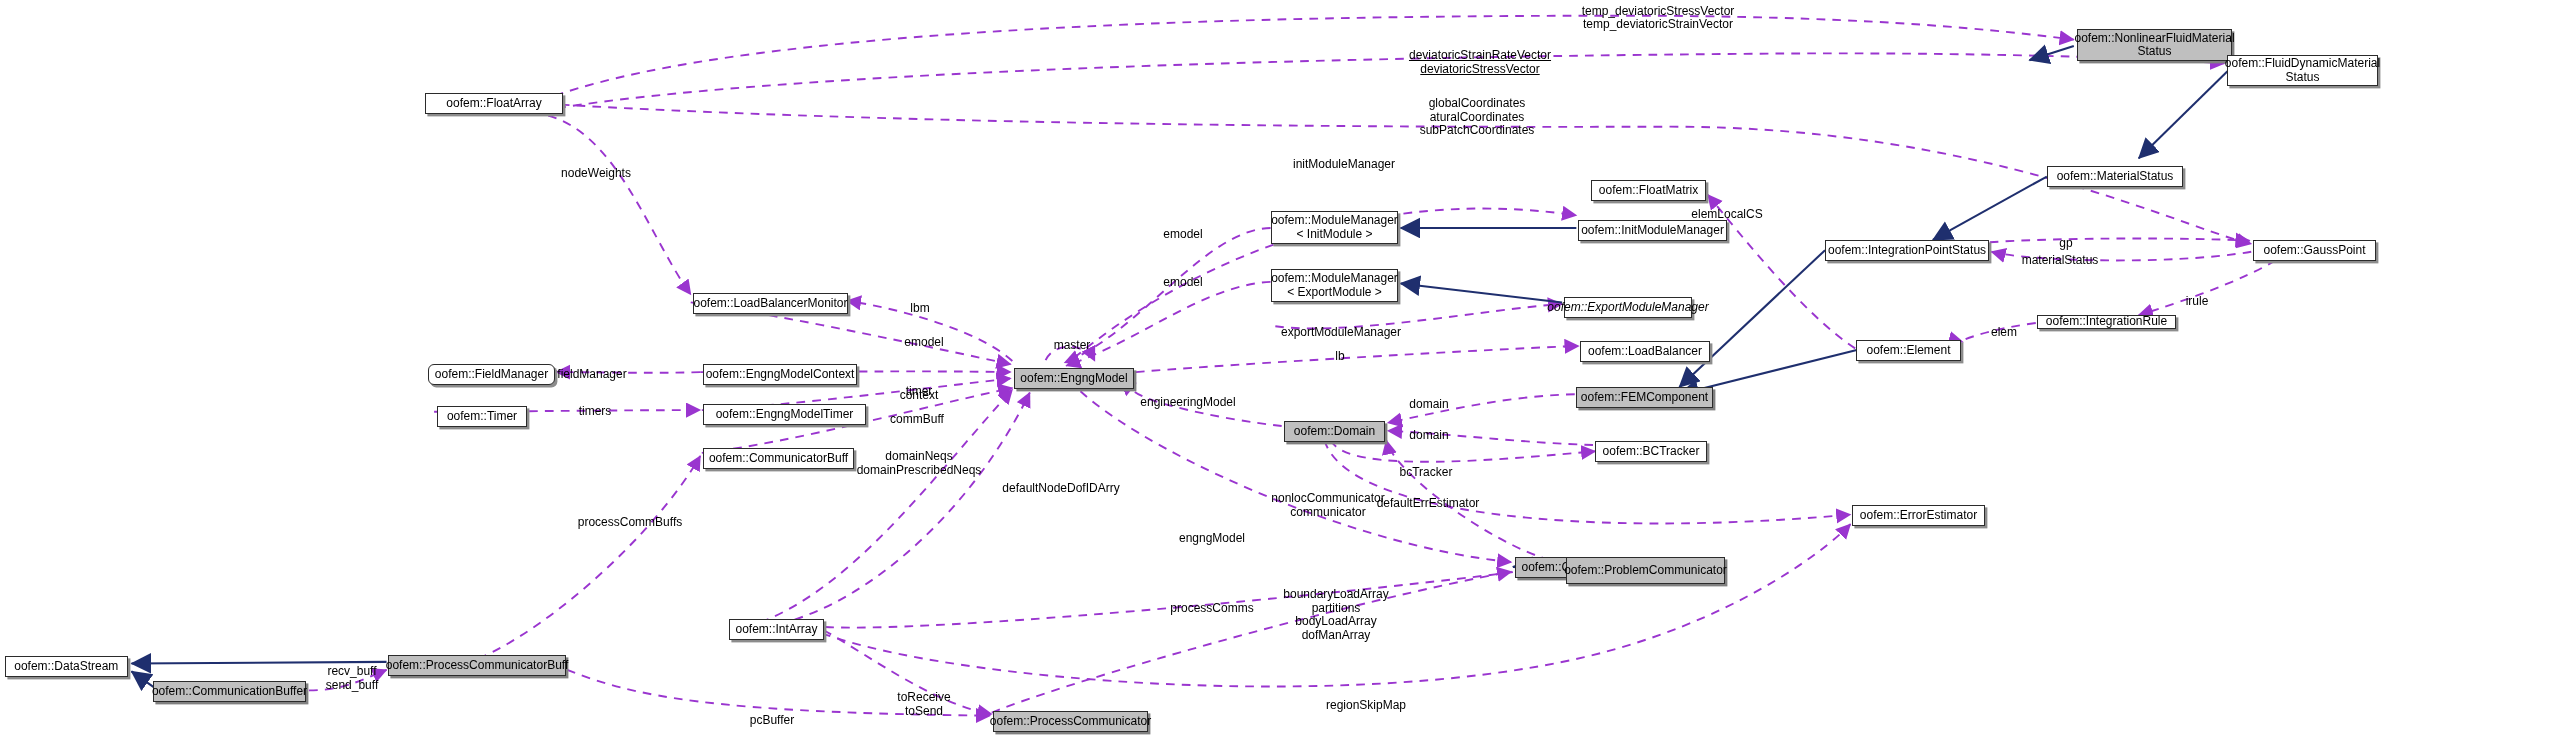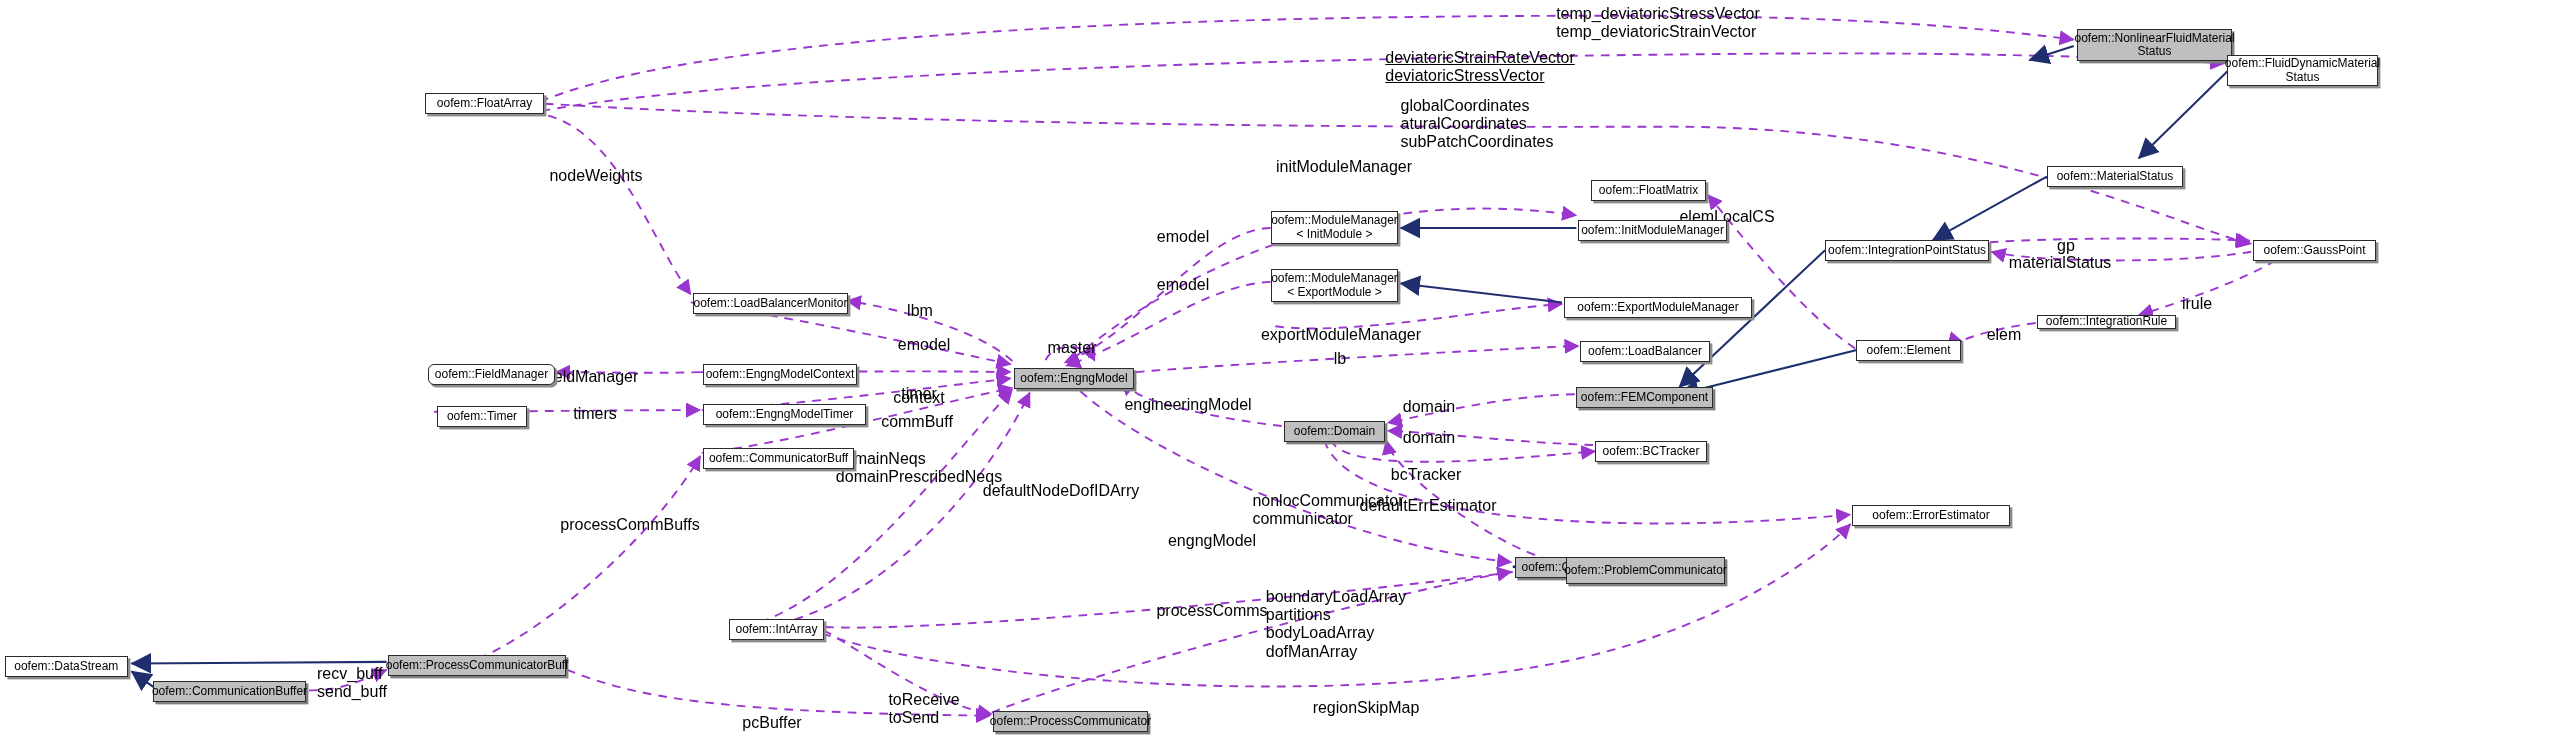--- a/index.html
+++ b/index.html
@@ -44,25 +44,25 @@
   .node.highlight {
     background: #bfbfbf;
     border-color: #2b2b2b;
     box-shadow: 2.4px 2.4px 0 #808080;
   }
   .node.shadow {
     box-shadow: 2.4px 2.4px 0 #8c8c8c;
   }
   .edge-label {
     position: absolute;
-    font-size: 16px;
+    font-size: 12px;
     line-height: 1.14;
     color: #000000;
     white-space: pre-line;
-    text-align: left;
+    text-align: center;
     transform: translateX(-50%);
     z-index: 4;
     pointer-events: none;
   }
 </style>
 </head>
 <body>
 
 <div id="diagram">
 
@@ -127,45 +127,45 @@
         <path d="M 488,836 L 166,838" fill="none" stroke="#1f2f6e" stroke-width="2.6" marker-end="url(#arrow-inherit)"></path>
         <path d="M 194,868 L 166,848" fill="none" stroke="#1f2f6e" stroke-width="2.6" marker-end="url(#arrow-inherit)"></path>
       </g>
   </svg>
 
   <div id="nodes">
       <div class="node highlight" style="left: 2077px; top: 29px; width: 155px; height: 32px;">oofem::NonlinearFluidMaterial
 Status</div>
       <div class="node shadow" style="left: 2227px; top: 55px; width: 151px; height: 31px;">oofem::FluidDynamicMaterial
 Status</div>
-      <div class="node shadow" style="left: 425px; top: 93px; width: 119px; height: 20.6px;">oofem::FloatArray</div>
+      <div class="node shadow" style="left: 425px; top: 93px; width: 138px; height: 20.6px;">oofem::FloatArray</div>
       <div class="node shadow" style="left: 2047px; top: 166px; width: 136px; height: 20.6px;">oofem::MaterialStatus</div>
       <div class="node shadow" style="left: 1591px; top: 180px; width: 115px; height: 20.6px;">oofem::FloatMatrix</div>
       <div class="node shadow" style="left: 1271px; top: 211px; width: 127px; height: 33px;">oofem::ModuleManager
 &lt; InitModule &gt;</div>
       <div class="node shadow" style="left: 1578px; top: 220px; width: 149px; height: 20.6px;">oofem::InitModuleManager</div>
       <div class="node shadow" style="left: 1825px; top: 240px; width: 164px; height: 20.6px;">oofem::IntegrationPointStatus</div>
       <div class="node shadow" style="left: 2253px; top: 240px; width: 123px; height: 20.6px;">oofem::GaussPoint</div>
       <div class="node shadow" style="left: 1271px; top: 269px; width: 127px; height: 33px;">oofem::ModuleManager
 &lt; ExportModule &gt;</div>
-      <div class="node shadow" style="left: 1564px; top: 297px; width: 188px; height: 20.6px;">oofem::ExportModuleManager</div>
+      <div class="node shadow" style="left: 1564px; top: 297px; width: 128px; height: 20.6px; font-style: italic;">oofem::ExportModuleManager</div>
       <div class="node shadow" style="left: 693px; top: 293px; width: 155px; height: 20.6px;">oofem::LoadBalancerMonitor</div>
       <div class="node shadow" style="left: 2037px; top: 315px; width: 139px; height: 14px; text-align: right;">oofem::IntegrationRule</div>
       <div class="node shadow" style="left: 1856px; top: 340px; width: 105px; height: 20.6px;">oofem::Element</div>
       <div class="node shadow" style="left: 1580px; top: 341px; width: 130px; height: 20.6px;">oofem::LoadBalancer</div>
       <div class="node shadow" style="left: 428px; top: 364px; width: 127px; height: 20.6px; border-radius: 6px;">oofem::FieldManager</div>
       <div class="node shadow" style="left: 703px; top: 364px; width: 154px; height: 20.6px;">oofem::EngngModelContext</div>
       <div class="node highlight" style="left: 1576px; top: 387px; width: 137px; height: 20.6px;">oofem::FEMComponent</div>
       <div class="node highlight" style="left: 1014px; top: 368px; width: 120px; height: 21.4px;">oofem::EngngModel</div>
       <div class="node shadow" style="left: 437px; top: 406px; width: 90px; height: 20.6px;">oofem::Timer</div>
       <div class="node shadow" style="left: 703px; top: 404px; width: 163px; height: 20.6px;">oofem::EngngModelTimer</div>
       <div class="node highlight" style="left: 1284px; top: 421px; width: 101px; height: 21.4px;">oofem::Domain</div>
       <div class="node shadow" style="left: 1595px; top: 441px; width: 112px; height: 20.6px;">oofem::BCTracker</div>
       <div class="node shadow" style="left: 703px; top: 448px; width: 151px; height: 20.6px;">oofem::CommunicatorBuff</div>
-      <div class="node shadow" style="left: 1852px; top: 505px; width: 158px; height: 20.6px;">oofem::ErrorEstimator</div>
+      <div class="node shadow" style="left: 1852px; top: 505px; width: 133px; height: 20.6px;">oofem::ErrorEstimator</div>
       <div class="node highlight" style="left: 1515px; top: 557px; width: 131px; height: 21.4px;">oofem::Communicator</div>
       <div class="node highlight" style="left: 1566px; top: 557px; width: 159px; height: 27px;">oofem::ProblemCommunicator</div>
       <div class="node shadow" style="left: 729px; top: 619px; width: 95px; height: 20.6px;">oofem::IntArray</div>
       <div class="node shadow" style="left: 4.8px; top: 656px; width: 123px; height: 20.6px;">oofem::DataStream</div>
       <div class="node highlight" style="left: 388px; top: 655px; width: 178px; height: 21.4px;">oofem::ProcessCommunicatorBuff</div>
       <div class="node highlight" style="left: 153px; top: 681px; width: 153px; height: 21.4px;">oofem::CommunicationBuffer</div>
       <div class="node highlight" style="left: 993px; top: 711px; width: 155px; height: 21.4px;">oofem::ProcessCommunicator</div>
     </div>
   <div id="labels">
       <div class="edge-label" style="left: 1658px; top: 4.8px;">temp_deviatoricStressVector

